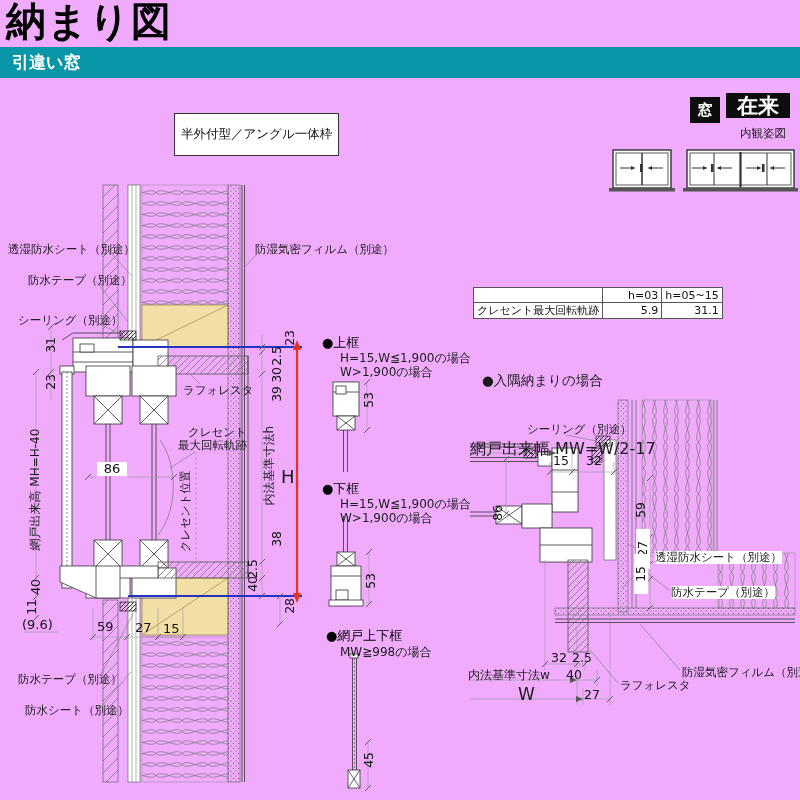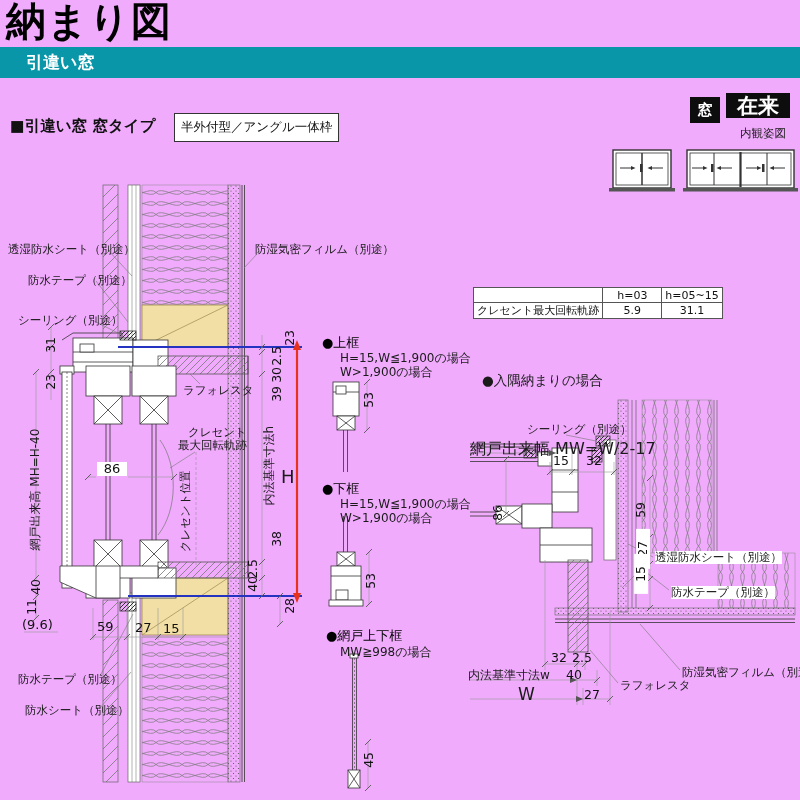--- a/index.html
+++ b/index.html
@@ -1,33 +1,33 @@
 <!DOCTYPE html>
 <html><head>
 <meta charset="utf-8">
 <style>
   html,body{margin:0;padding:0;background:#fff}
   .canvas{position:relative;width:800px;height:800px;background:#f0abfc;
           font-family:"DejaVu Sans","Liberation Sans",sans-serif;overflow:hidden;color:#111}
   .title{position:absolute;left:6px;top:-6px;font-size:40px;font-weight:900;letter-spacing:1px;color:#000}
   .teal-bar{position:absolute;left:0;top:47px;width:800px;height:31px;background:#0996a8;color:#fff;
             display:flex;align-items:center}
-  .teal-bar .t{font-size:17px;font-weight:bold;margin-left:26px}
+  .teal-bar .t{font-size:17px;font-weight:bold;margin-left:12px}
   .tag{position:absolute;background:#0d0d0d;color:#fff;display:flex;align-items:center;justify-content:center;font-weight:bold}
   .tag-small{left:690px;top:97px;width:30px;height:26px;font-size:15px}
   .tag-large{left:726px;top:93px;width:64px;height:25px;font-size:21px}
   .heading{position:absolute;left:10px;top:116px;font-size:15.5px;font-weight:600}
-  .badge{position:absolute;left:174px;top:113px;font-size:12.5px;border:1.5px solid #333;padding:5px 6px;background:#fff}
+  .badge{position:absolute;left:174px;top:113px;font-size:12.5px;border:1.5px solid #333;padding:12px 6px;background:#fff}
   .lbl{position:absolute;font-size:11.5px;white-space:nowrap;color:#1a1a1a;line-height:1.1}
   .dim{font-size:12.5px;color:#111}
   .rot{text-align:center;transform:rotate(-90deg)}
   .fs13{font-size:13px}.fs12{font-size:12px}
   .bullet-title{font-size:13px;color:#000}
   .spec{position:absolute;left:473px;top:287px;border-collapse:collapse;font-size:11px;background:#fff}
-  .spec td{border:1px solid #555;text-align:center;height:14px;padding:0 3px;min-width:52px}
+  .spec td{border:1px solid #555;text-align:right;height:14px;padding:0 3px;min-width:52px}
   .spec td.c1{min-width:105px}
   svg.draw{position:absolute;left:0;top:0;width:800px;height:800px;z-index:0}
   .lbl,.spec,.heading,.badge{z-index:2}
 </style>
 </head>
 <body>
 
 <div class="canvas">
 
   <svg class="draw" viewBox="0 0 800 800">
@@ -301,21 +301,20 @@
     </g>
   </svg>
 
   <div class="title">納まり図</div>
   <div class="teal-bar">
     <span class="t">引違い窓</span>
   </div>
   <div class="tag tag-small">窓</div>
   <div class="tag tag-large">在来</div>
   <div class="lbl" style="left:740px;top:127px">内観姿図</div>
-  <div class="heading">■引違い窓 窓タイプ</div>
   <div class="badge">半外付型／アングル一体枠</div>
 
   <table class="spec">
     <tbody>
         <tr>
       <td class="c1"></td>
       <td>h=03</td>
       <td>h=05~15</td>
     </tr>
     <tr>

